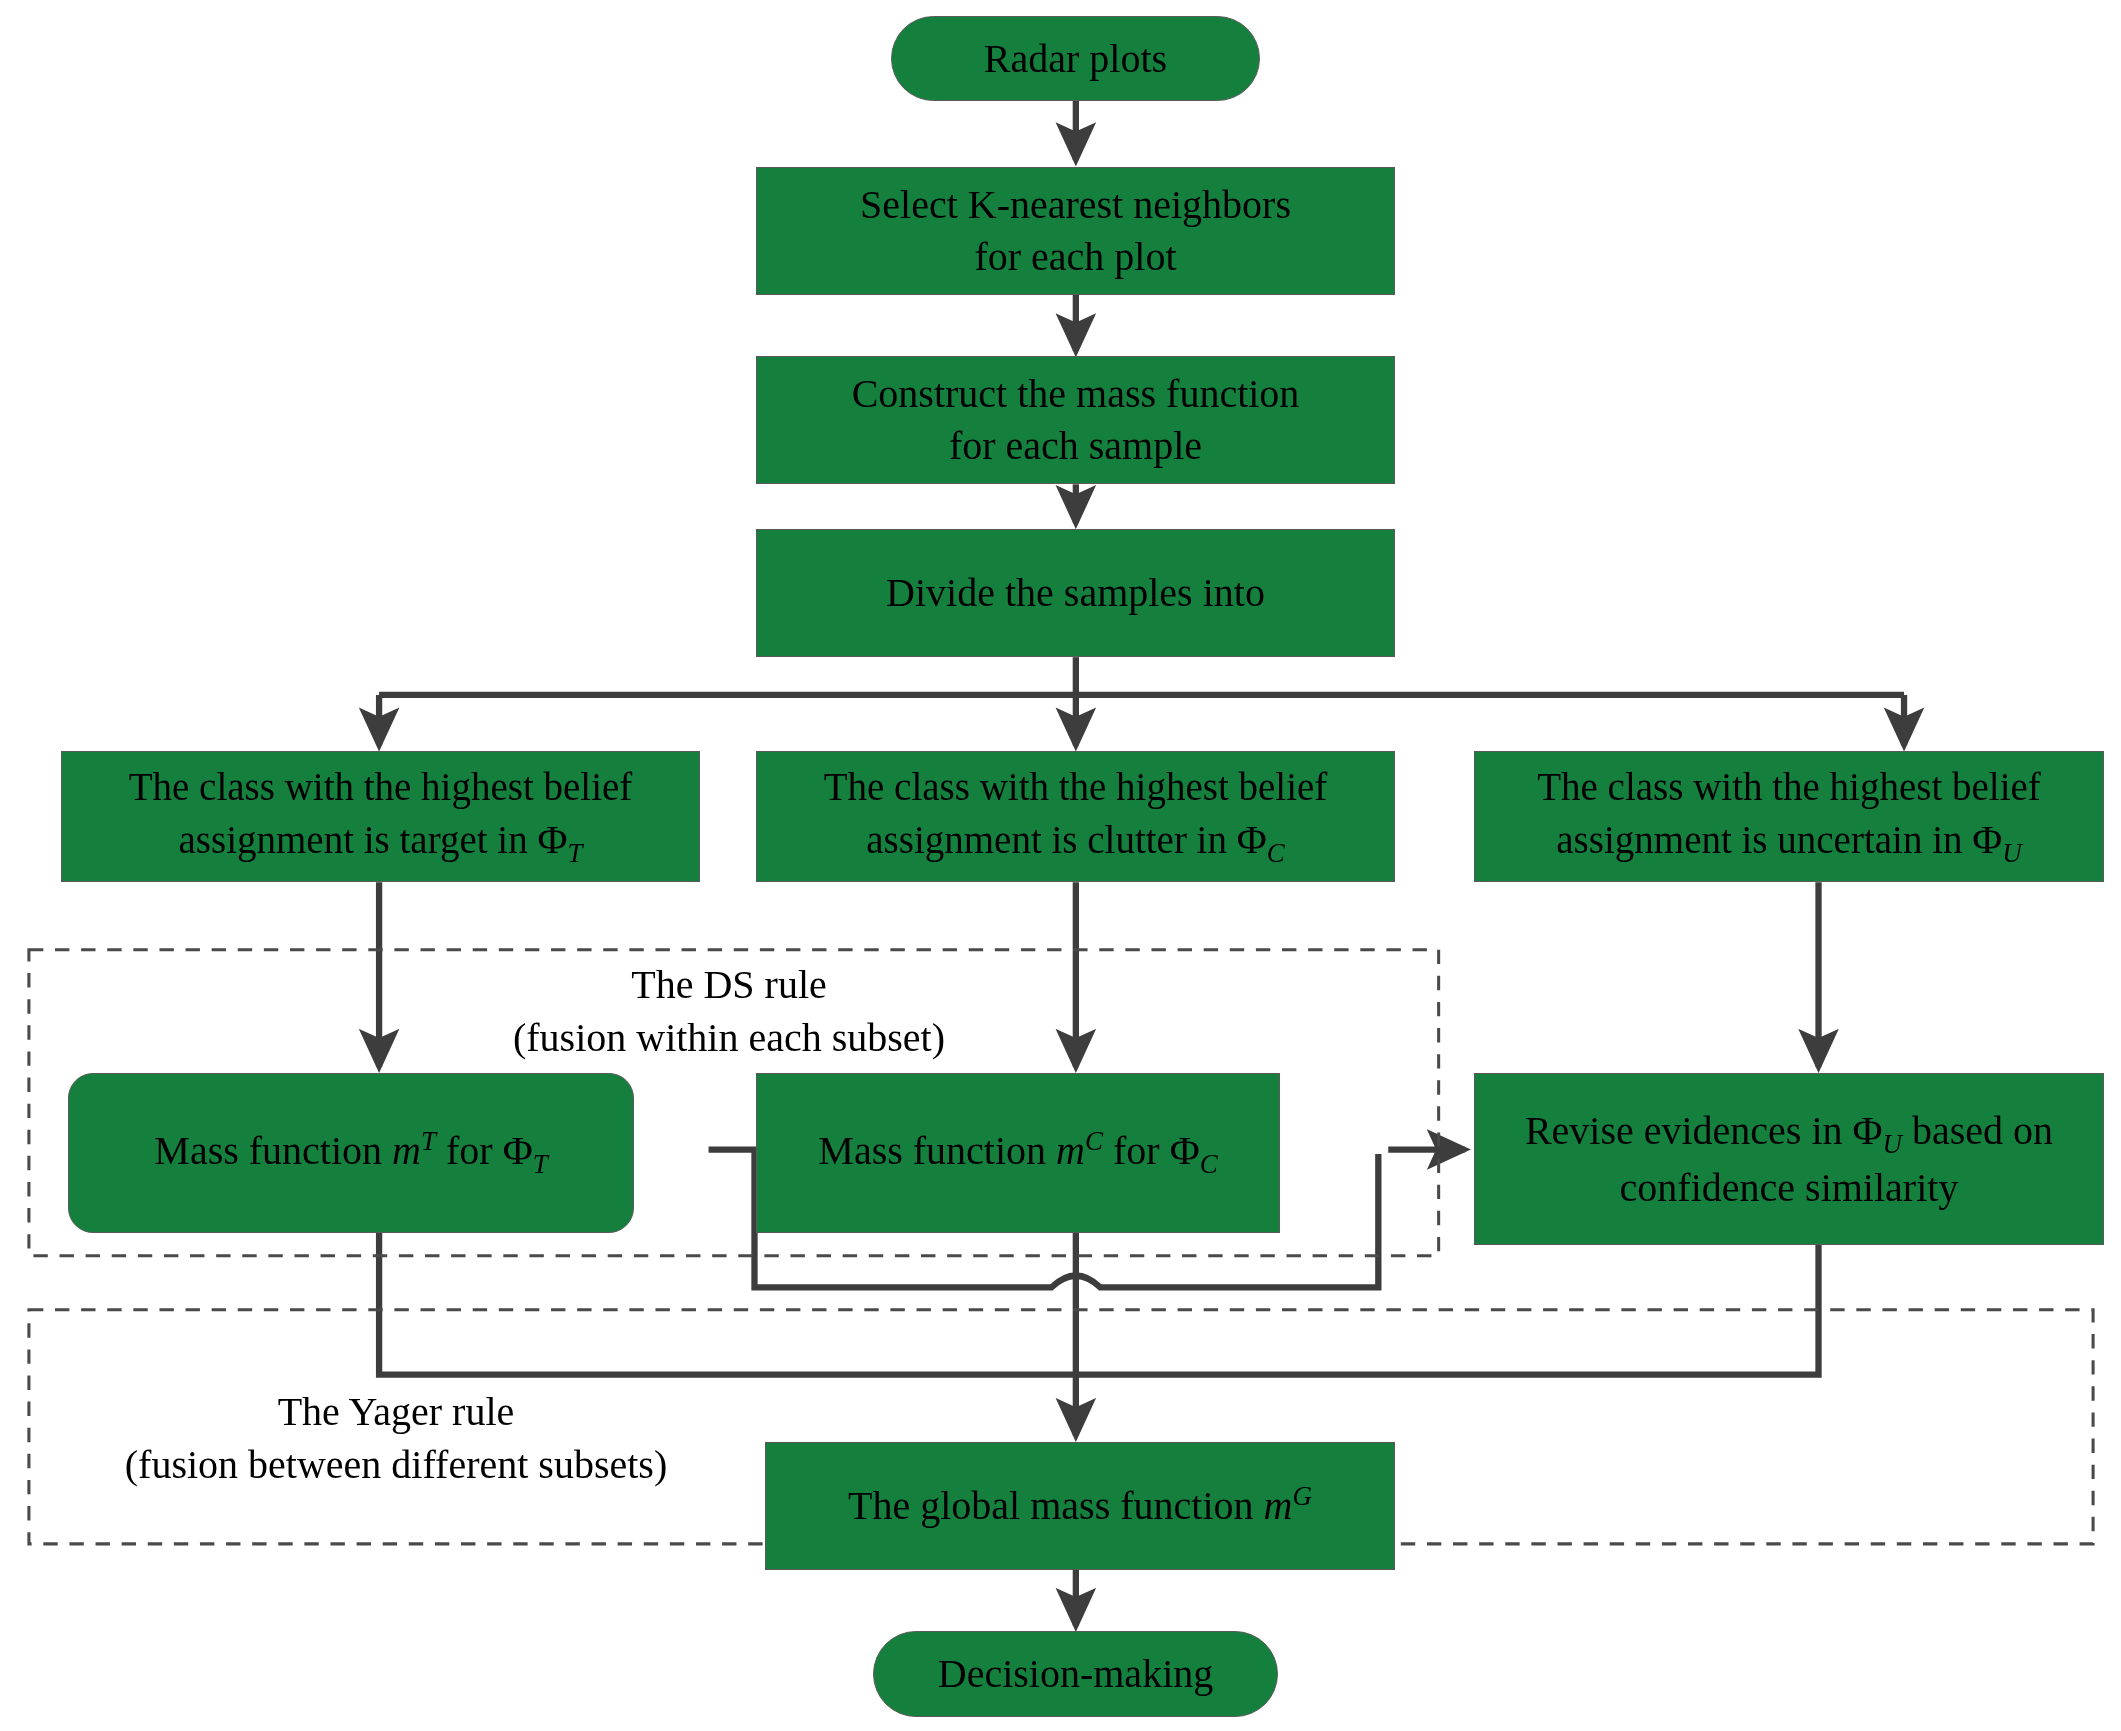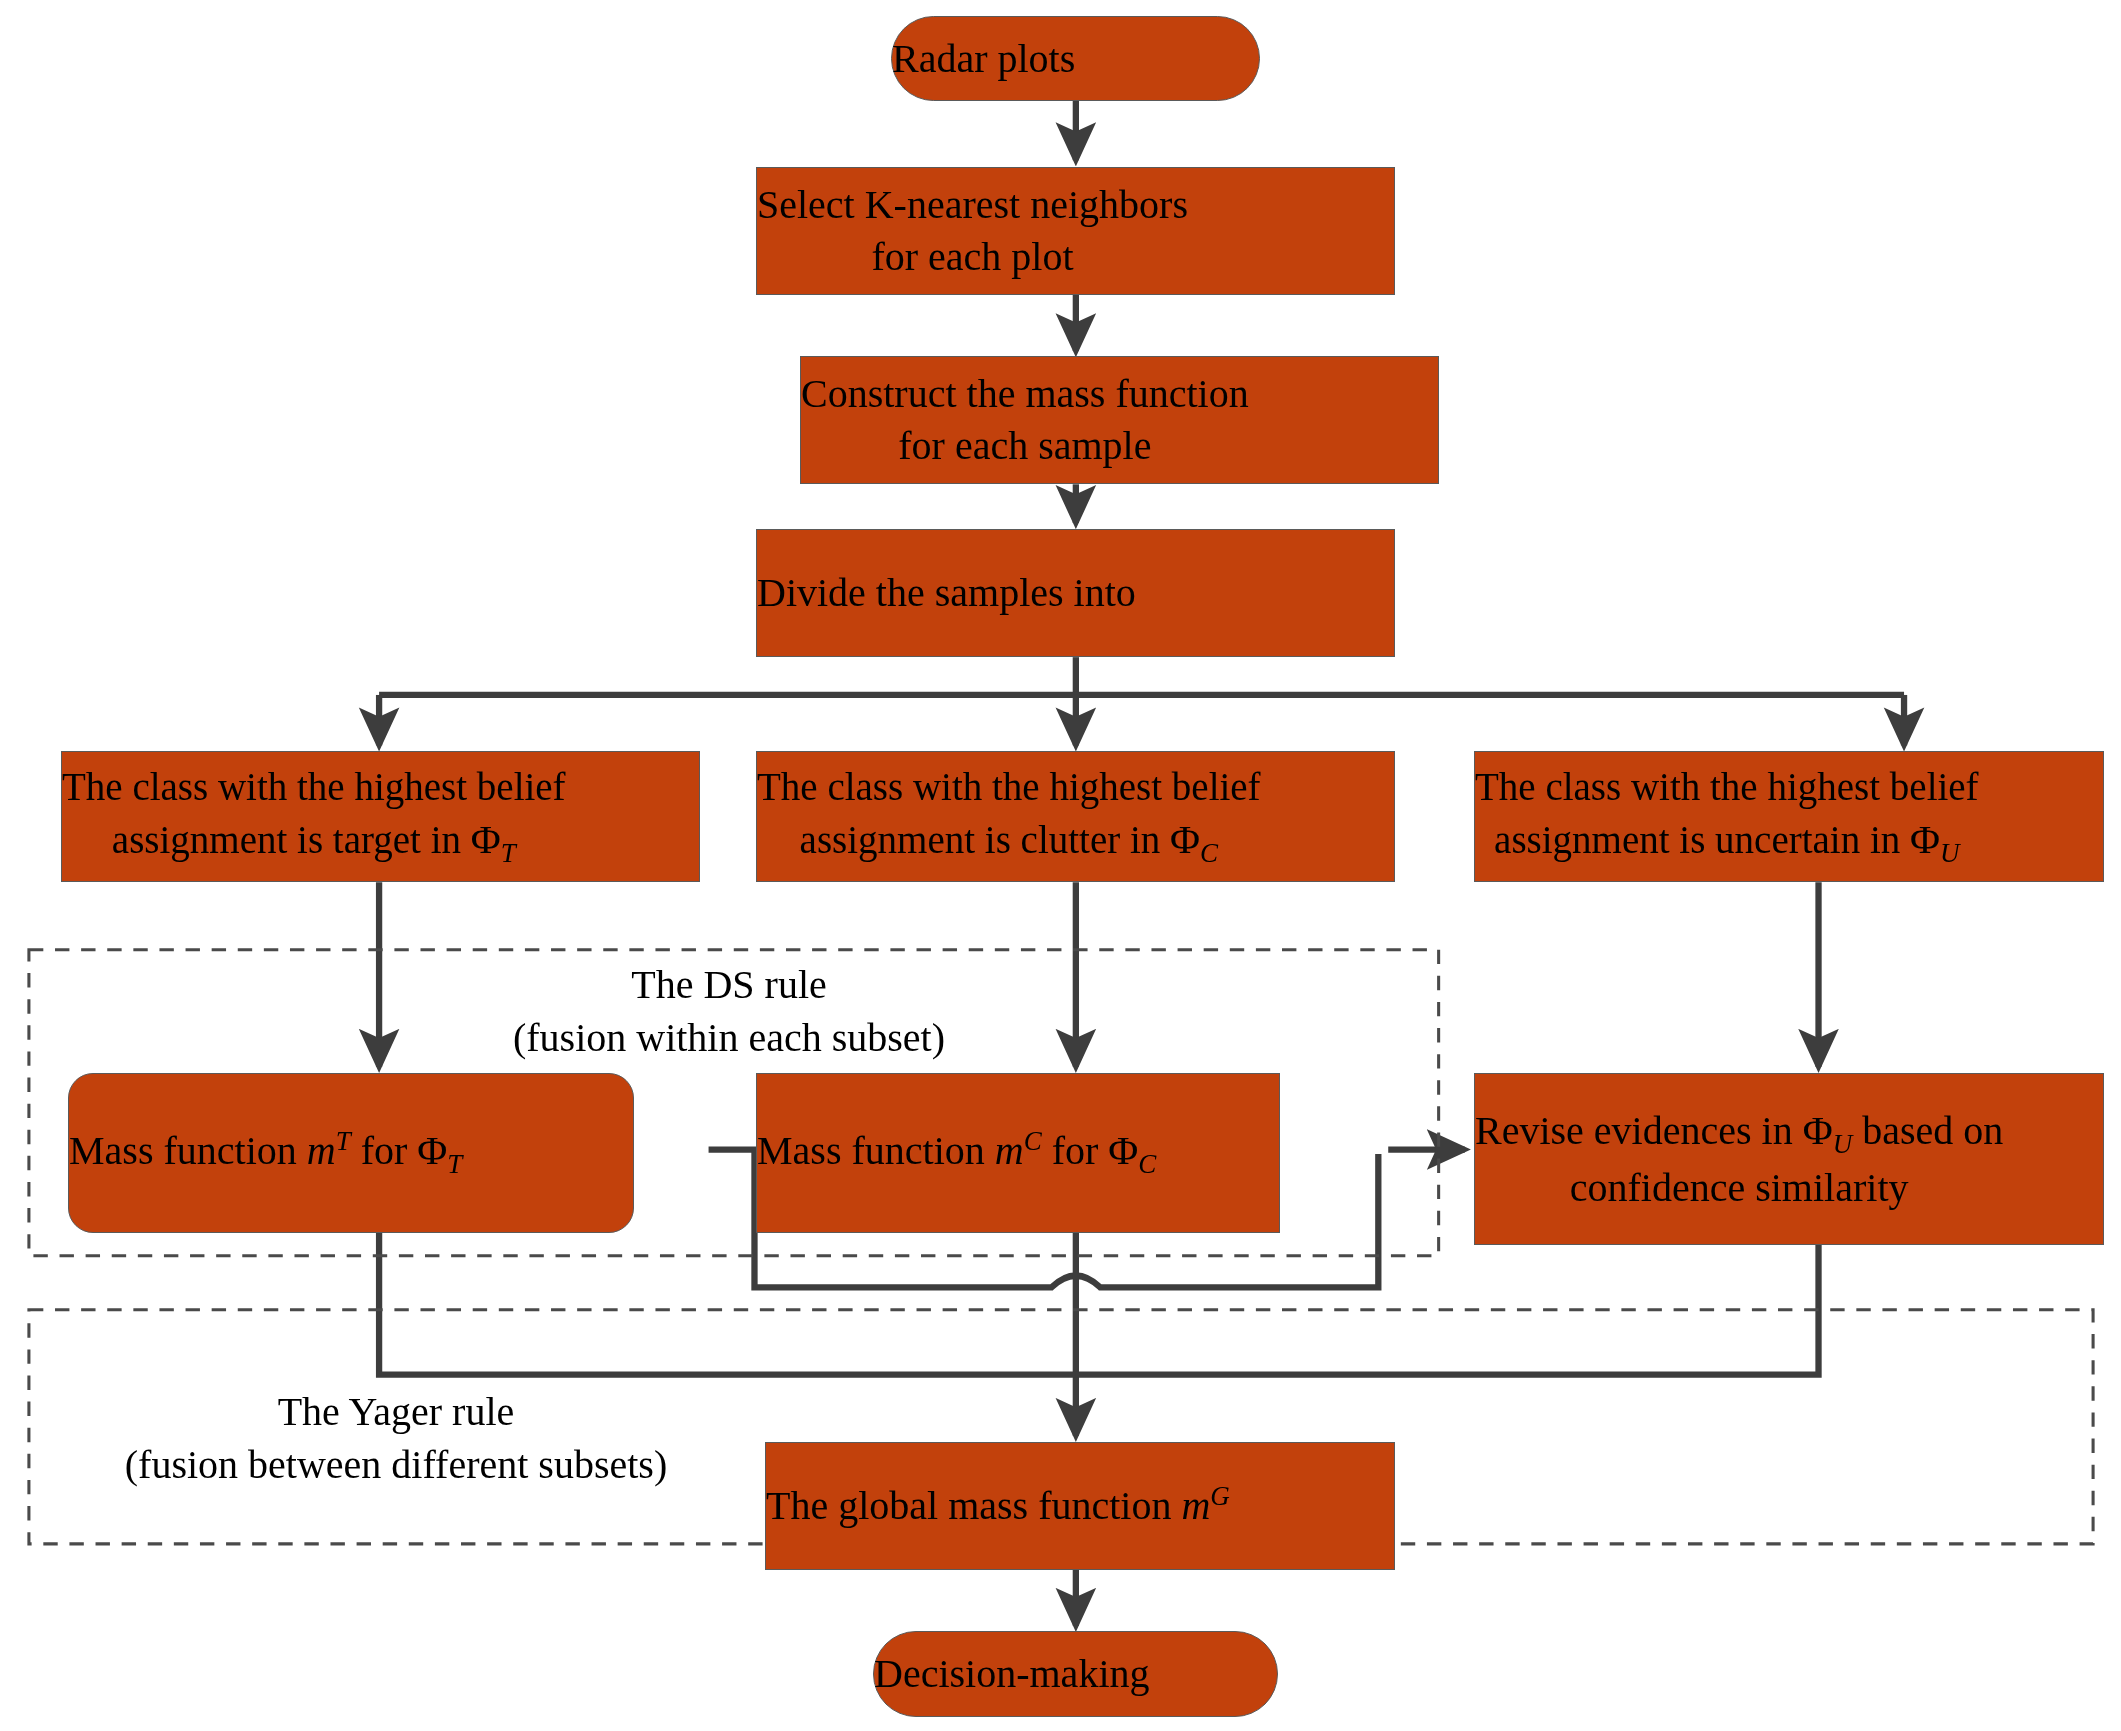--- a/index.html
+++ b/index.html
@@ -1,20 +1,20 @@
 <!DOCTYPE html>
 <html style="font-size:14.4px"><head>
 <meta charset="utf-8">
 <style>
   html,body{margin:0;padding:0;background:#ffffff;}
   body{width:2122px;height:1732px;font-family:"Liberation Serif",serif;}
   #stage{position:relative;width:2122px;height:1732px;overflow:hidden;background:#fff;}
   svg.layer{position:absolute;left:0;top:0;width:2122px;height:1732px;}
-  .node{position:absolute;box-sizing:border-box;display:flex;align-items:center;
-        text-align:center;background:#c2410c;font-family:"Liberation Serif",serif;color:#000;line-height:1.30;}
+  .node{position:absolute;box-sizing:border-box;display:flex;align-items:center;justify-content:center;
+        text-align:center;background:#15803d;font-family:"Liberation Serif",serif;color:#000;line-height:1.30;}
   .rect{border:1.8px solid #5a5a5a;}
   .stadium{border:1.8px solid #5a5a5a;border-radius:899px;}
   .label-free{position:absolute;display:flex;align-items:center;justify-content:center;text-align:center;
         font-family:"Liberation Serif",serif;color:#000;line-height:1.32;}
   .t44{font-size:40px;}
   .t43{font-size:39px;}
   .sub{font-size:27px;vertical-align:-0.33em;font-style:italic;}
   .sup{font-size:27px;vertical-align:0.52em;font-style:italic;}
   .ital{font-style:italic;}
   .phi{font-size:41px;}
@@ -74,21 +74,21 @@
     <span>Radar plots</span>
   </div>
 
   <div class="node rect t44" style="left:756px;top:167px;width:639px;height:128px;">
     <div>
       <div>Select K-nearest neighbors</div>
       <div>for each plot</div>
     </div>
   </div>
 
-  <div class="node rect t44" style="left:756px;top:356px;width:639px;height:128px;margin-left:44px;">
+  <div class="node rect t44" style="left:756px;top:356px;width:639px;height:128px;">
     <div>
       <div>Construct the mass function</div>
       <div>for each sample</div>
     </div>
   </div>
 
   <div class="node rect t44" style="left:756px;top:529px;width:639px;height:128px;">
     <div>
       <div>Divide the samples into</div>
     </div>

